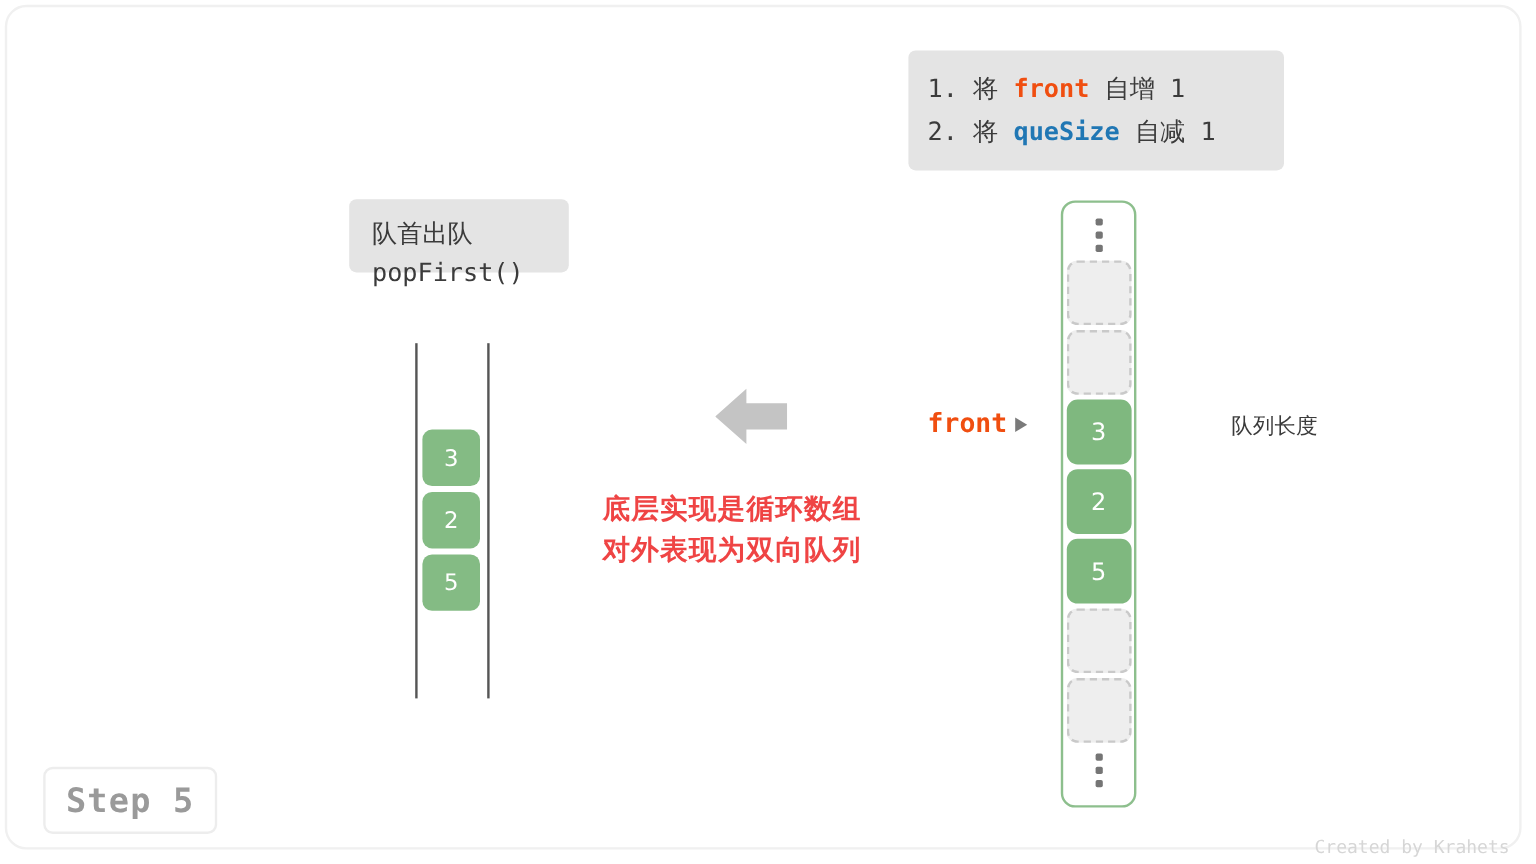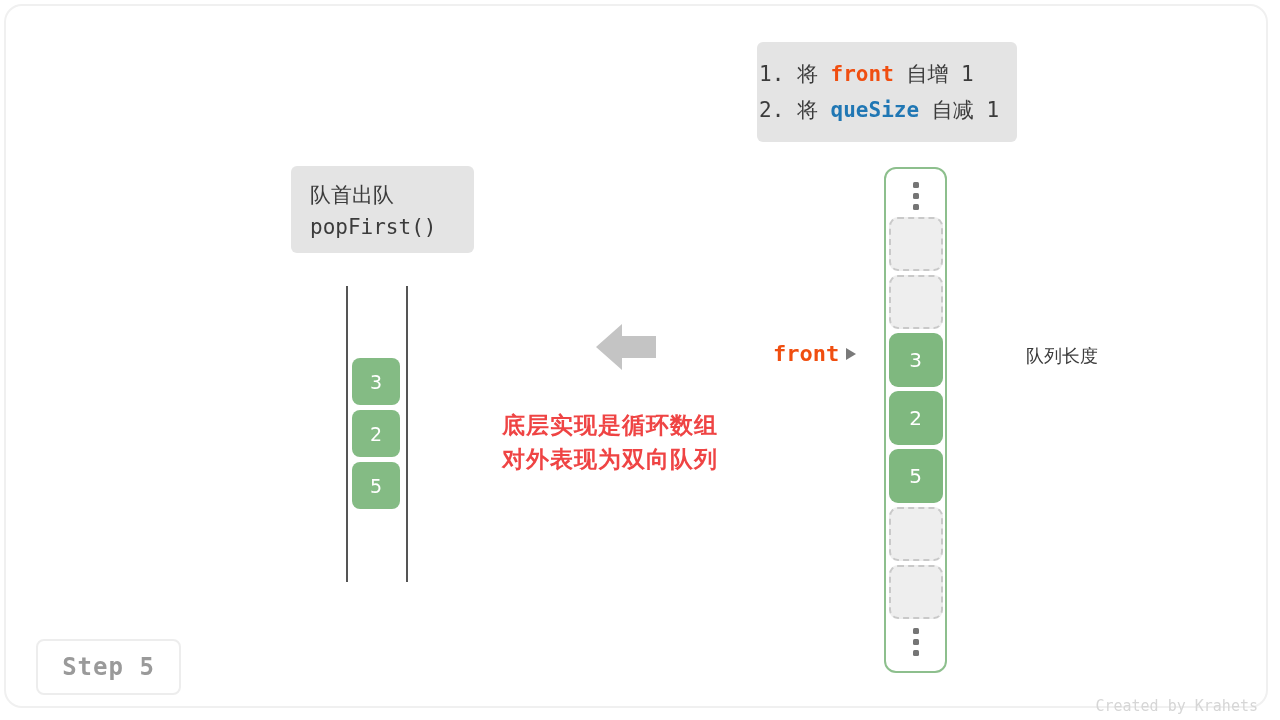--- a/index.html
+++ b/index.html
@@ -28,45 +28,45 @@
     border-radius: 18px;
     box-sizing: border-box;
     pointer-events: none;
   }
 
   
   #note-box {
     position: absolute;
     left: 757px;
     top: 42px;
-    width: 260px;
+    width: 313px;
     height: 100px;
     background: #e4e4e4;
     border-radius: 6px;
     box-sizing: border-box;
-    padding: 14px 0 0 2px;
+    padding: 14px 0 0 16px;
   }
   .note-line {
     font-family: "DejaVu Sans Mono", "Liberation Mono", monospace;
     font-size: 21px;
     line-height: 36px;
     color: #3b3b3b;
     white-space: pre;
     letter-spacing: 0px;
   }
   .kw-front { color: #f04e10; font-weight: bold; }
   .kw-size  { color: #2077b4; font-weight: bold; }
 
   
   #caption-box {
     position: absolute;
     left: 291px;
     top: 166px;
     width: 183px;
-    height: 87px;
+    height: 61px;
     background: #e4e4e4;
     border-radius: 6px;
     box-sizing: border-box;
     padding: 13px 0 0 19px;
   }
   .caption-line {
     font-family: "DejaVu Sans Mono", "Liberation Mono", monospace;
     font-size: 21px;
     line-height: 32px;
     color: #3b3b3b;
@@ -244,21 +244,21 @@
     border-radius: 8px;
     box-sizing: border-box;
     display: flex;
     align-items: center;
     justify-content: center;
     background: #ffffff;
   }
   #step-badge-label {
     font-family: "DejaVu Sans Mono", "Liberation Mono", monospace;
     font-weight: bold;
-    font-size: 24px;
+    font-size: 28px;
     color: #9a9a9a;
     letter-spacing: 1px;
     white-space: pre;
   }
 
   
   #credit {
     position: absolute;
     right: 22px;
     bottom: 5px;

